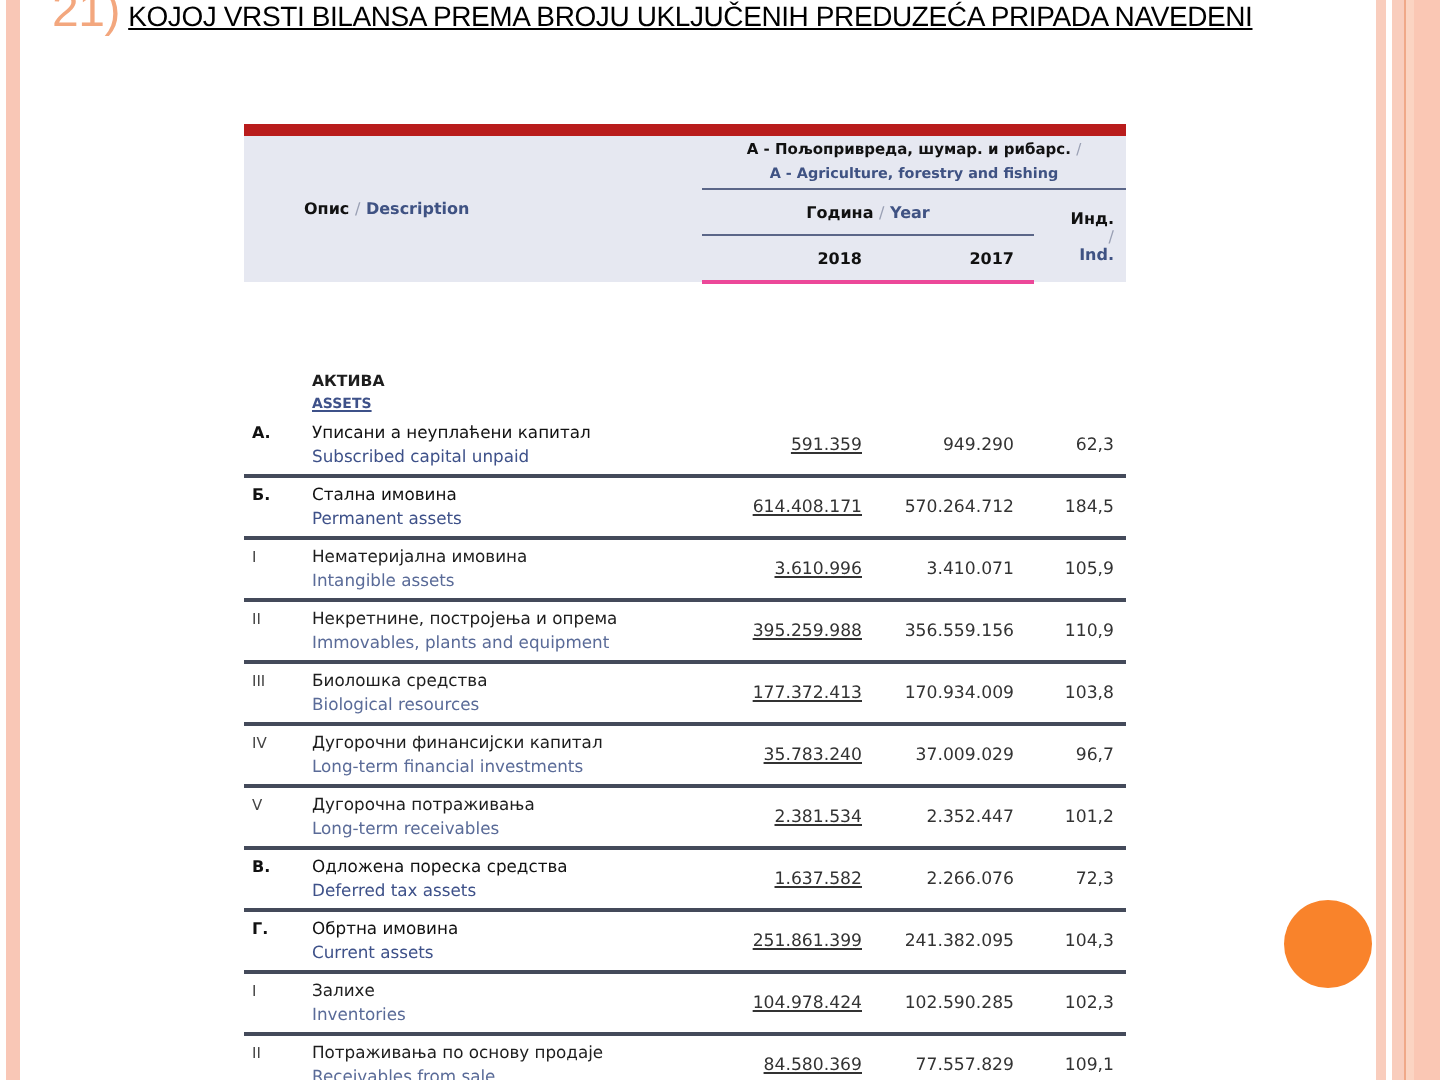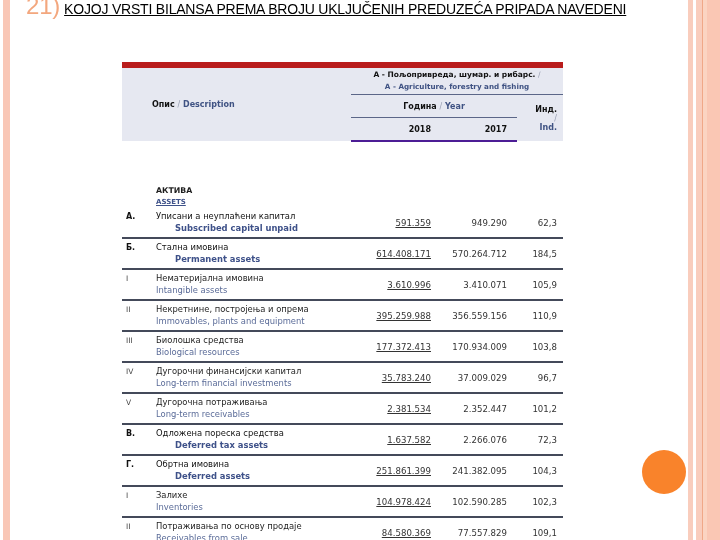--- a/index.html
+++ b/index.html
@@ -38,31 +38,31 @@
     thead tr.top th { border-top: 6px solid #b91c1c; }
     thead th { background: #e6e8f1; font-size: 8px; font-weight: bold; padding: 0; color: #111; }
     thead th .en { color: #3f5283; }
     thead th .sl { color: #9aa0b4; font-weight: normal; }
     .h-desc { text-align: left; padding-left: 30px !important; width: 208px; }
     .h-sector { height: 26px; line-height: 12px; border-bottom: 1.5px solid #5b6688 !important; font-size: 7.5px !important; }
     .h-sector .en { font-size: 7.2px; }
     .h-year { height: 22px; border-bottom: 1px solid #5b6688 !important; }
     .h-ind { text-align: right; padding-right: 6px !important; line-height: 9px; }
     .h-y { height: 22px; text-align: right; padding-right: 6px !important; }
-    thead tr.bottom th { border-bottom: 2px solid #4c1d95; }
+    thead tr.bottom th { border-bottom: 2px solid #ec4899; }
 
     tbody td { font-size: 8.4px; padding: 0; vertical-align: middle; border-bottom: 2px solid #444a5a; height: 25px; color: #222; }
     tbody tr.sec td { border-bottom: none; height: 27px; }
     td.code { width: 30px; padding-left: 4px; vertical-align: top; padding-top: 4px; font-size: 7.5px; color: #444; }
     td.code.b { font-weight: bold; color: #111; font-size: 8px; }
     td.desc { line-height: 11.5px; }
     td.desc .sr { display: block; color: #1d1d1d; }
     td.desc .en { display: block; color: #5a6b98; }
     tr.bold td.desc .sr { font-weight: normal; color: #111; }
-    tr.bold td.desc .en { font-weight: bold; color: #3e5189; margin-left: 19px; }
+    tr.bold td.desc .en { font-weight: normal; color: #3e5189; }
     tr.sec td.desc .sr { font-weight: bold; font-size: 7.8px; margin-top: 44px; }
     tr.sec td.desc .en { font-weight: bold; font-size: 7px; color: #3e5189; text-decoration: underline; }
     td.num { text-align: right; padding-right: 6px; font-size: 8.6px; color: #333; white-space: nowrap; }
     td.n18 { width: 80px; text-decoration: underline; }
     td.n17 { width: 70px; padding-right: 10px; }
     td.ind { width: 40px; }
   </style>
 </head>
 <body>
 
@@ -199,21 +199,21 @@
             <span class="en">Deferred tax assets</span>
           </td>
           <td class="num n18">1.637.582</td>
           <td class="num n17">2.266.076</td>
           <td class="num ind">72,3</td>
         </tr>
         <tr class="bold">
           <td class="code b">Г.</td>
           <td class="desc">
             <span class="sr">Обртна имовина</span>
-            <span class="en">Deferred assets</span>
+            <span class="en">Current assets</span>
           </td>
           <td class="num n18">251.861.399</td>
           <td class="num n17">241.382.095</td>
           <td class="num ind">104,3</td>
         </tr>
         <tr>
           <td class="code">I</td>
           <td class="desc">
             <span class="sr">Залихе</span>
             <span class="en">Inventories</span>

